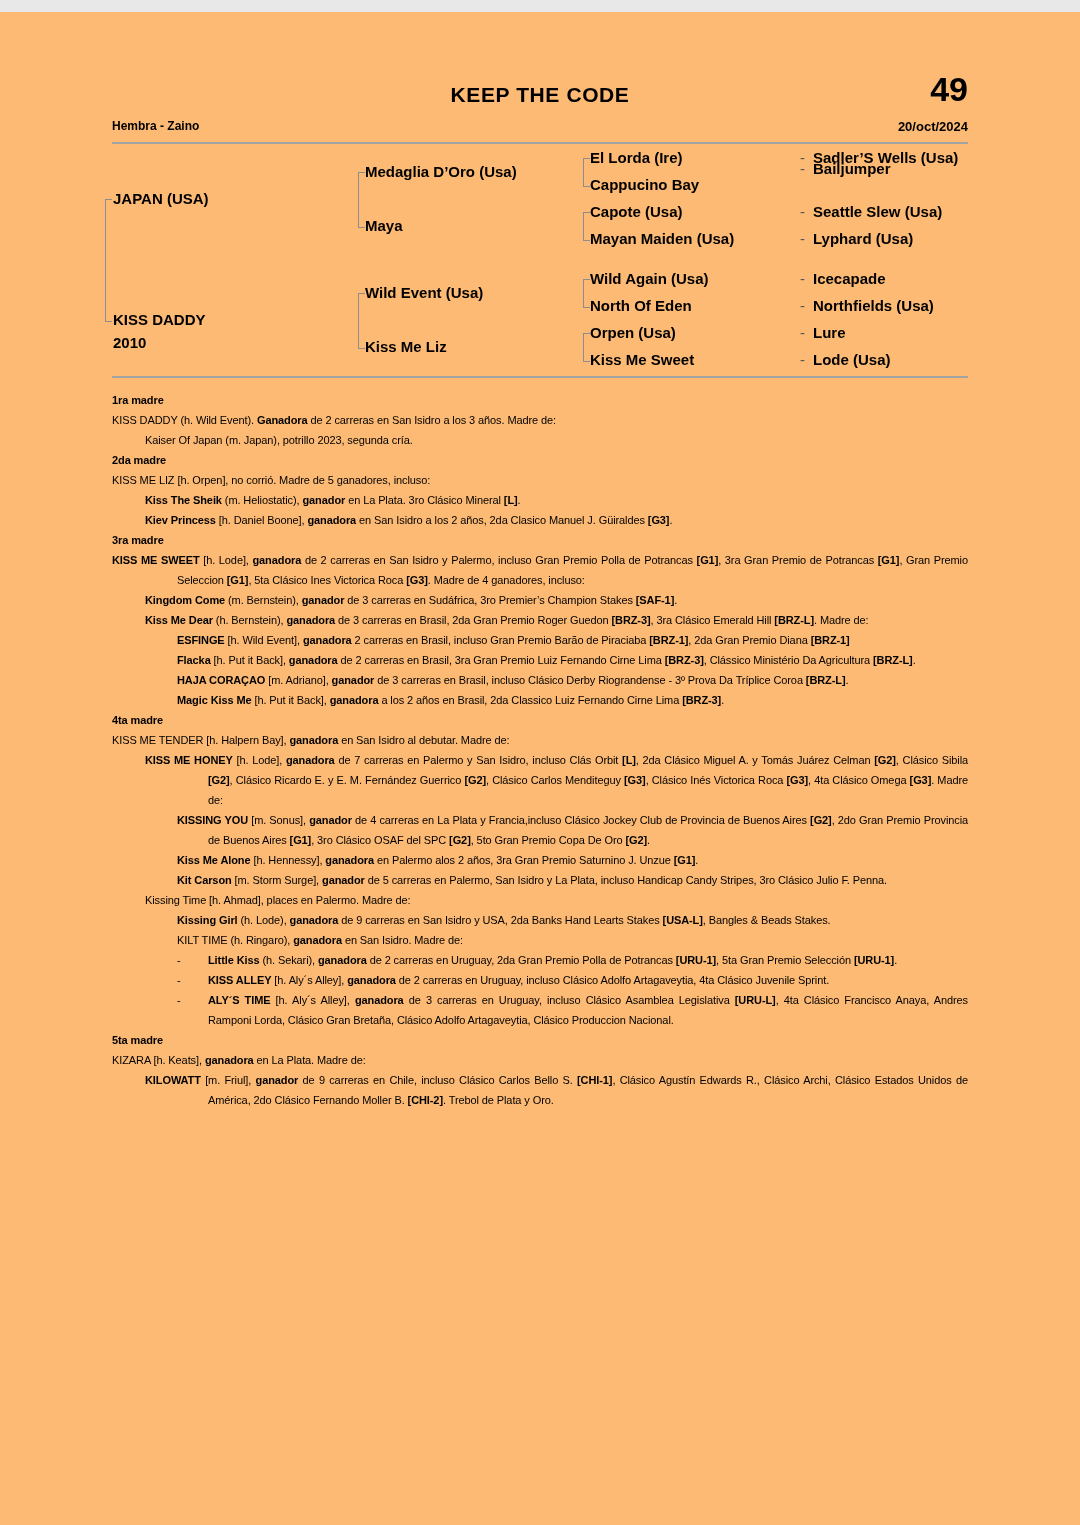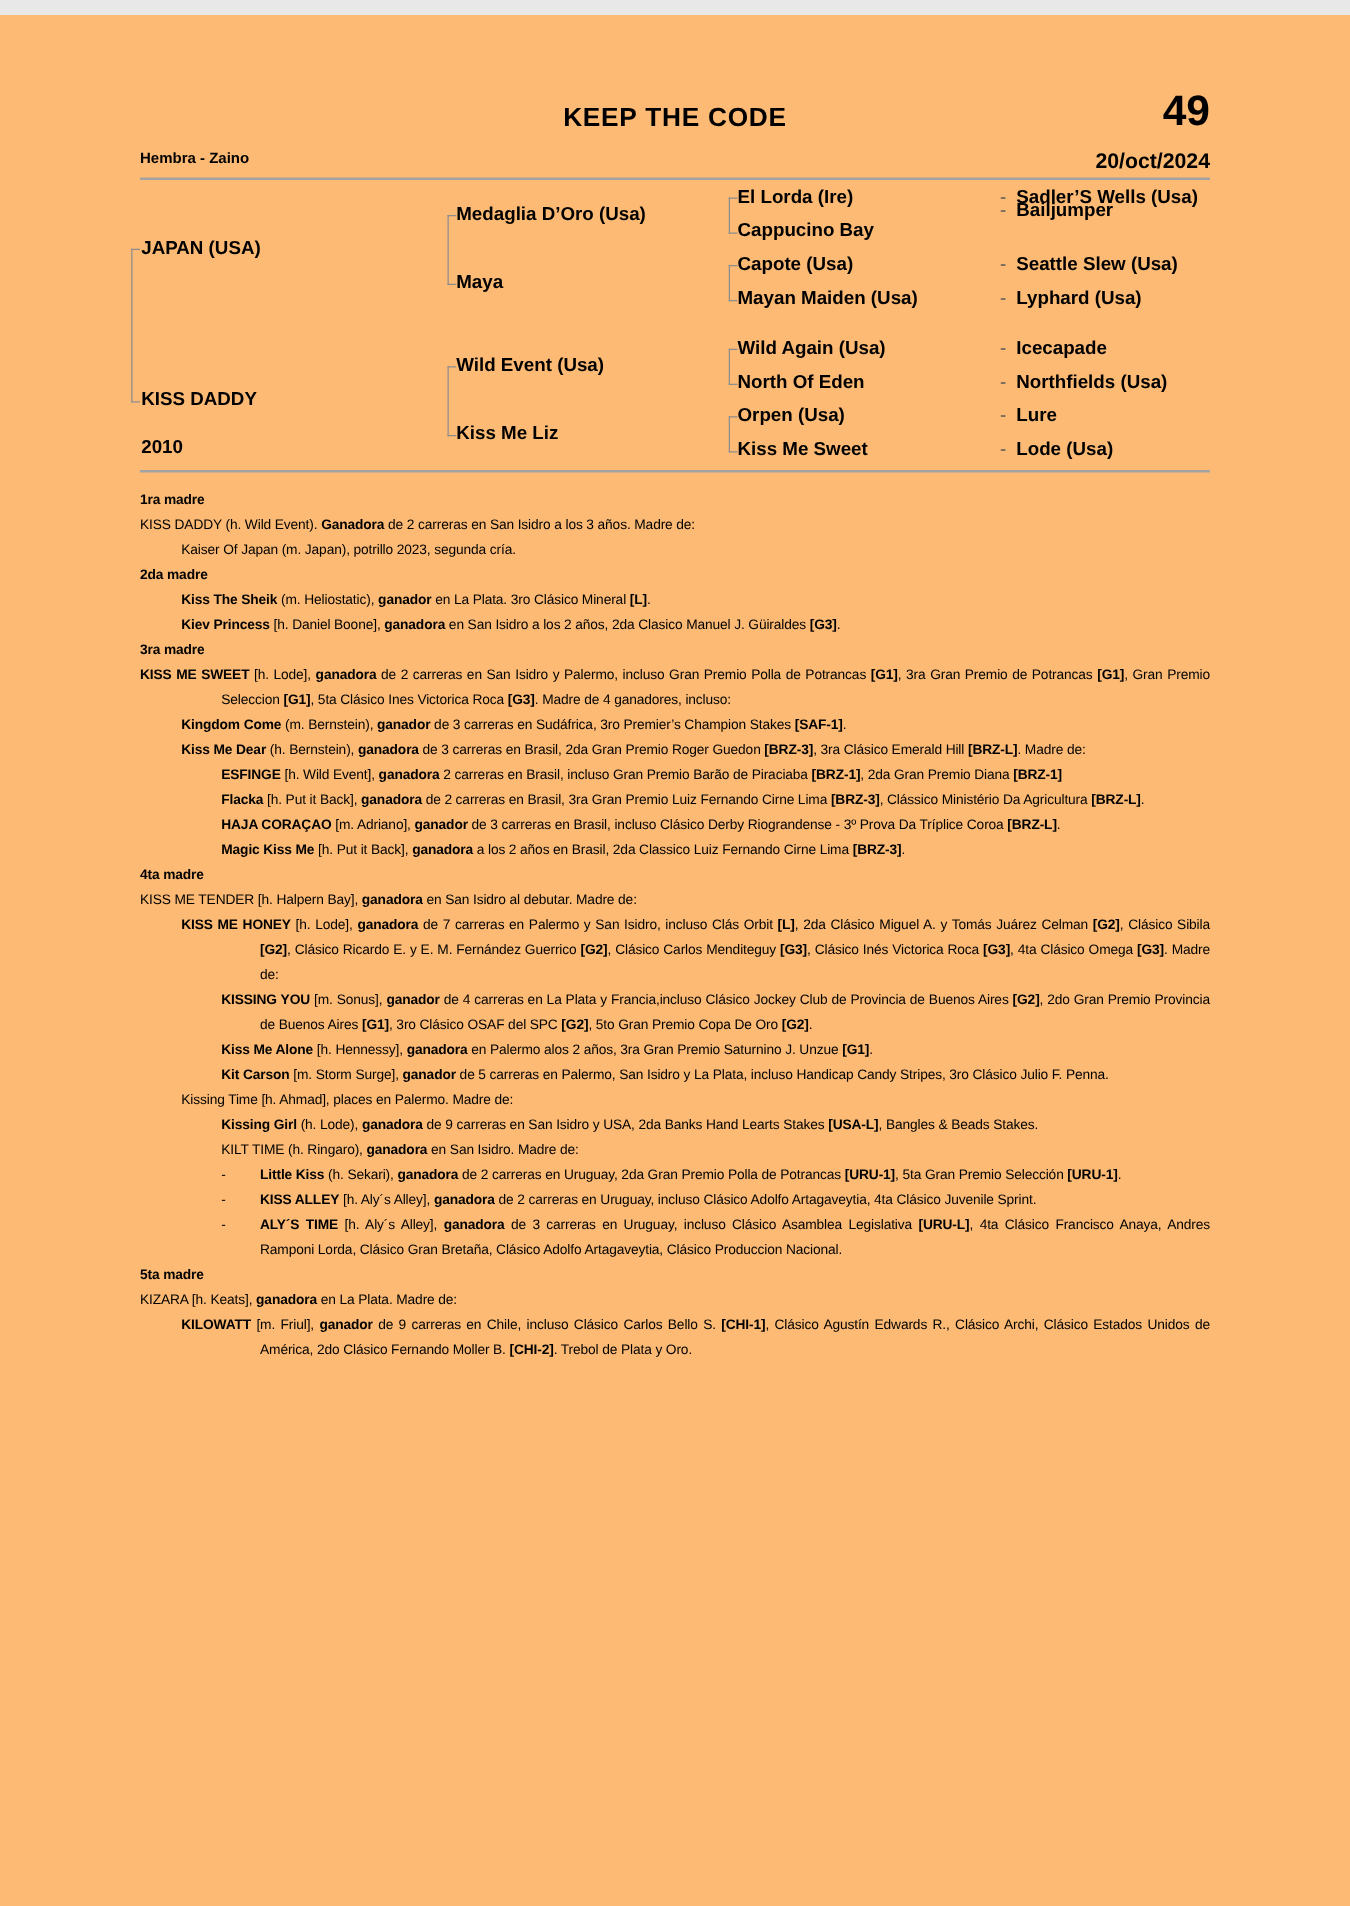--- a/index.html
+++ b/index.html
@@ -5,21 +5,21 @@
   html,body{margin:0;padding:0;background:#e8e8e8;}
   .page{
     position:relative;width:1080px;height:1525px;background:#fdba74;color:#000;
     font-family:"Liberation Sans",sans-serif;overflow:hidden;margin:12px auto;
   }
   
   .hdr-title{position:absolute;top:71px;left:112px;width:856px;text-align:center;
     font-size:21px;font-weight:700;letter-spacing:.6px;}
   .hdr-page{position:absolute;top:60px;right:112px;font-size:34px;font-weight:700;line-height:1;}
   .hdr-sex{position:absolute;top:107px;left:112px;font-size:12px;font-weight:700;}
-  .hdr-date{position:absolute;top:107px;right:112px;font-size:17px;font-weight:700;}
+  .hdr-date{position:absolute;top:107px;right:112px;font-size:13px;font-weight:700;}
   .rule{position:absolute;left:112px;width:856px;height:2px;background:#a3a3a3;}
   .rule.top{top:130px;}
   .rule.bottom{top:364px;}
   
   .tree{position:absolute;top:0;left:0;width:1080px;height:370px;}
   .tn{position:absolute;font-size:15px;font-weight:700;line-height:18px;white-space:nowrap;}
   .br{position:absolute;width:6px;border-left:1.5px solid #8d8d8d;border-top:1.5px solid #8d8d8d;
     border-bottom:1.5px solid #8d8d8d;}
   .dash{display:inline-block;width:13px;font-weight:400;color:#555;}
   
@@ -49,21 +49,21 @@
     <div class="br" style="left:105px;top:187px;height:121px"></div>
     <div class="br" style="left:358px;top:160px;height:54px"></div>
     <div class="br" style="left:358px;top:281px;height:54px"></div>
     <div class="br" style="left:583px;top:146px;height:27px"></div>
     <div class="br" style="left:583px;top:200px;height:27px"></div>
     <div class="br" style="left:583px;top:267px;height:27px"></div>
     <div class="br" style="left:583px;top:321px;height:27px"></div>
 
     <div class="tn" style="left:113px;top:178px">JAPAN (USA)</div>
     <div class="tn" style="left:113px;top:299px">KISS DADDY</div>
-    <div class="tn" style="left:113px;top:337px">2010</div>
+    <div class="tn" style="left:113px;top:322px">2010</div>
 
     <div class="tn" style="left:365px;top:151px">Medaglia D’Oro (Usa)</div>
     <div class="tn" style="left:365px;top:205px">Maya</div>
     <div class="tn" style="left:365px;top:272px">Wild Event (Usa)</div>
     <div class="tn" style="left:365px;top:326px">Kiss Me Liz</div>
 
     <div class="tn" style="left:590px;top:137px">El Lorda (Ire)</div>
     <div class="tn" style="left:590px;top:164px">Cappucino Bay</div>
     <div class="tn" style="left:590px;top:191px">Capote (Usa)</div>
     <div class="tn" style="left:590px;top:218px">Mayan Maiden (Usa)</div>
@@ -82,20 +82,21 @@
     <div class="tn" style="left:800px;top:339px"><span class="dash">-</span><span>Lode (Usa)</span></div>
   </div>
 
   <div class="rule bottom"></div>
 
   <div class="notes">
       <div class="sec-h">1ra madre</div>
       <div class="p0"><span>KISS DADDY (h. Wild Event). </span><b>Ganadora</b><span> de 2 carreras en San Isidro a los 3 años. Madre de:</span></div>
       <div class="p1"><span>Kaiser Of Japan (m. Japan), potrillo 2023, segunda cría.</span></div>
       <div class="sec-h">2da madre</div>
+      <div class="p0"><span>KISS ME LIZ [h. Orpen], no corrió. Madre de 5 ganadores, incluso:</span></div>
       <div class="p1"><b>Kiss The Sheik</b><span> (m. Heliostatic), </span><b>ganador</b><span> en La Plata. 3ro Clásico Mineral </span><b>[L]</b><span>.</span></div>
       <div class="p1"><b>Kiev Princess</b><span> [h. Daniel Boone], </span><b>ganadora</b><span> en San Isidro a los 2 años, 2da Clasico Manuel J. Güiraldes </span><b>[G3]</b><span>.</span></div>
       <div class="sec-h">3ra madre</div>
       <div class="p0"><b>KISS ME SWEET</b><span> [h. Lode], </span><b>ganadora</b><span> de 2 carreras en San Isidro y Palermo, incluso Gran Premio Polla de Potrancas </span><b>[G1]</b><span>, 3ra Gran Premio de Potrancas </span><b>[G1]</b><span>, Gran Premio Seleccion </span><b>[G1]</b><span>, 5ta Clásico Ines Victorica Roca </span><b>[G3]</b><span>. Madre de 4 ganadores, incluso:</span></div>
       <div class="p1"><b>Kingdom Come</b><span> (m. Bernstein), </span><b>ganador</b><span> de 3 carreras en Sudáfrica, 3ro Premier’s Champion Stakes </span><b>[SAF-1]</b><span>.</span></div>
       <div class="p1"><b>Kiss Me Dear</b><span> (h. Bernstein), </span><b>ganadora</b><span> de 3 carreras en Brasil, 2da Gran Premio Roger Guedon </span><b>[BRZ-3]</b><span>, 3ra Clásico Emerald Hill </span><b>[BRZ-L]</b><span>. Madre de:</span></div>
       <div class="p2"><b>ESFINGE</b><span> [h. Wild Event], </span><b>ganadora</b><span> 2 carreras en Brasil, incluso Gran Premio Barão de Piraciaba </span><b>[BRZ-1]</b><span>, 2da Gran Premio Diana </span><b>[BRZ-1]</b></div>
       <div class="p2"><b>Flacka</b><span> [h. Put it Back], </span><b>ganadora</b><span> de 2 carreras en Brasil, 3ra Gran Premio Luiz Fernando Cirne Lima </span><b>[BRZ-3]</b><span>, Clássico Ministério Da Agricultura </span><b>[BRZ-L]</b><span>.</span></div>
       <div class="p2"><b>HAJA CORAÇAO</b><span> [m. Adriano], </span><b>ganador</b><span> de 3 carreras en Brasil, incluso Clásico Derby Riograndense - 3º Prova Da Tríplice Coroa </span><b>[BRZ-L]</b><span>.</span></div>
       <div class="p2"><b>Magic Kiss Me</b><span> [h. Put it Back], </span><b>ganadora</b><span> a los 2 años en Brasil, 2da Classico Luiz Fernando Cirne Lima </span><b>[BRZ-3]</b><span>.</span></div>

